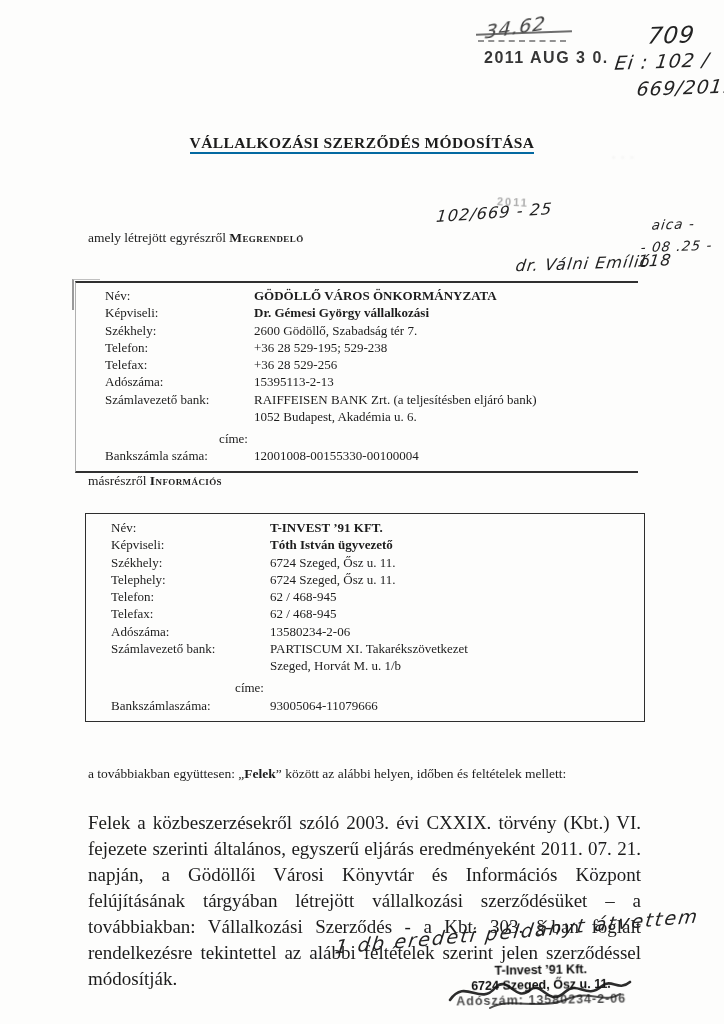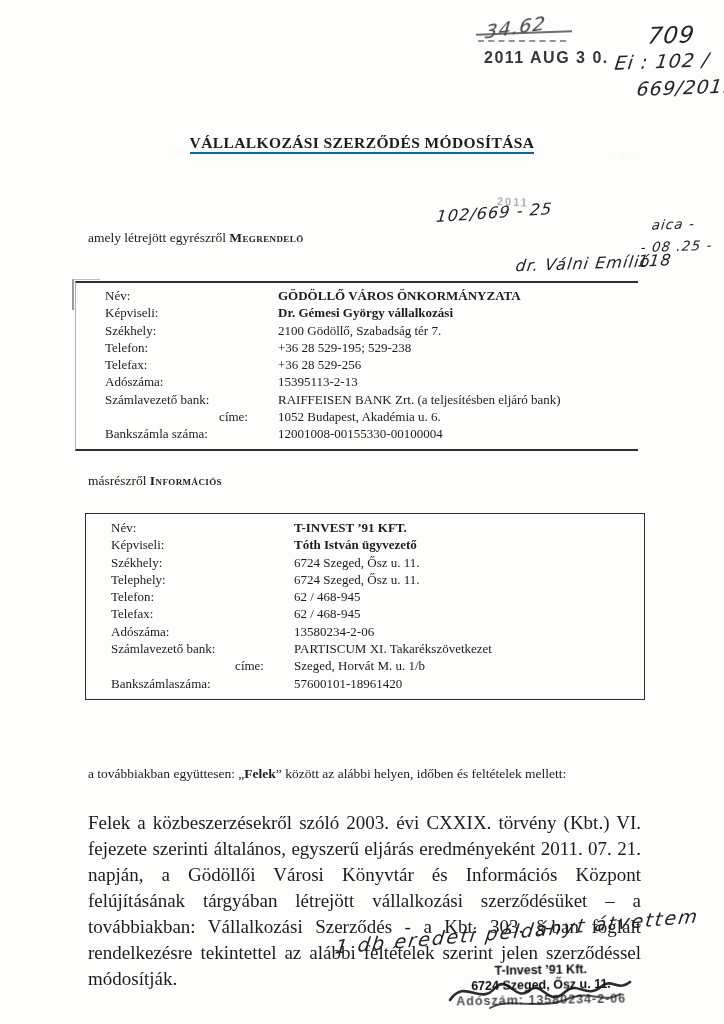--- a/index.html
+++ b/index.html
@@ -36,22 +36,22 @@
     border-top:2.5px solid #303030;border-bottom:2.5px solid #303030;
     border-left:1px solid #b0b0b0;
   }
   #contractor-box{
     left:85px;top:513px;width:558px;padding:5px 0 7px 0;
     border:1.5px solid #2e2e2e;
   }
   .frow{display:flex;}
   #client-box .flabel{width:178px;padding-left:29px;box-sizing:border-box;flex:none;}
   #contractor-box .flabel{width:184px;padding-left:25px;box-sizing:border-box;flex:none;}
-  .flabel.right{text-align:right;padding-right:6px;}
-  .fvalue{flex:1;margin-left:24px;}
+  .flabel.right{text-align:right;padding-right:6px;margin-top:22px;}
+  .fvalue{flex:1;}
   .fvalue.bold{font-weight:bold;}
   
   #bracket{left:72px;top:279px;width:26px;height:30px;border-left:2px solid #9a9a9a;
       border-top:1px solid #c0c0c0;}
   
   #paragraph{left:88px;top:810px;width:553px;text-align:justify;line-height:26px;font-size:19px;}
   
   #bottom-stamp{left:441px;top:963px;width:200px;text-align:center;
       font-family:"Liberation Sans","DejaVu Sans",sans-serif;font-weight:bold;color:#111;
       font-size:12.5px;line-height:15px;filter:blur(.35px);transform:rotate(-1deg);}
@@ -94,21 +94,21 @@
       <div class="frow">
         <span class="flabel">Név:</span>
         <span class="fvalue bold">GÖDÖLLŐ VÁROS ÖNKORMÁNYZATA</span>
       </div>
       <div class="frow">
         <span class="flabel">Képviseli:</span>
         <span class="fvalue bold">Dr. Gémesi György vállalkozási</span>
       </div>
       <div class="frow">
         <span class="flabel">Székhely:</span>
-        <span class="fvalue">2100 Gödöllő, Szabadság tér 7.</span>
+        <span class="fvalue">2600 Gödöllő, Szabadság tér 7.</span>
       </div>
       <div class="frow">
         <span class="flabel">Telefon:</span>
         <span class="fvalue">+36 28 529-195; 529-238</span>
       </div>
       <div class="frow">
         <span class="flabel">Telefax:</span>
         <span class="fvalue">+36 28 529-256</span>
       </div>
       <div class="frow">
@@ -165,21 +165,21 @@
       <div class="frow">
         <span class="flabel">Számlavezető bank:</span>
         <span class="fvalue">PARTISCUM XI. Takarékszövetkezet</span>
       </div>
       <div class="frow">
         <span class="flabel right">címe:</span>
         <span class="fvalue">Szeged, Horvát M. u. 1/b</span>
       </div>
       <div class="frow">
         <span class="flabel">Bankszámlaszáma:</span>
-        <span class="fvalue">57600101-18961420</span>
+        <span class="fvalue">93005064-11079666</span>
       </div>
     </div>
 
   <div class="abs bodytext" style="left:88px;top:766px;">
     <span>a továbbiakban együttesen: „</span><b>Felek</b><span>” között az alábbi helyen, időben és feltételek mellett:</span>
   </div>
 
   <div id="paragraph" class="abs">Felek a közbeszerzésekről szóló 2003. évi CXXIX. törvény (Kbt.) VI. fejezete szerinti általános, egyszerű eljárás eredményeként 2011. 07. 21. napján, a Gödöllői Városi Könyvtár és Információs Központ felújításának tárgyában létrejött vállalkozási szerződésüket – a továbbiakban: Vállalkozási Szerződés - a Kbt. 303. §-ban foglalt rendelkezésre tekintettel az alábbi feltételek szerint jelen szerződéssel módosítják.</div>
 
   <div class="abs hw" style="left:338px;top:920px;font-size:19px;transform:skewX(-12deg) rotate(-5deg);letter-spacing:2px;">1 db eredeti példányt átvettem</div>

